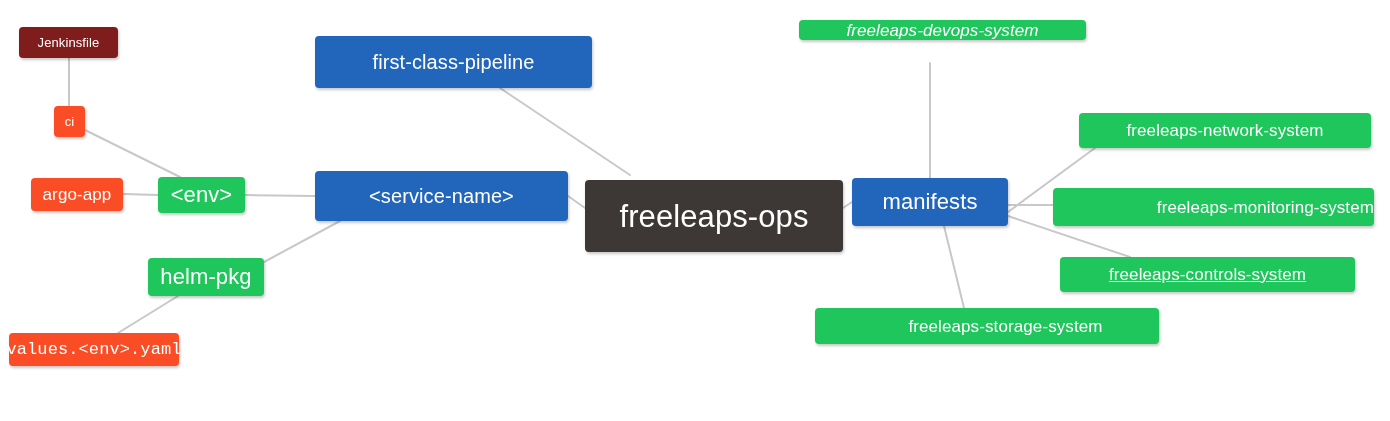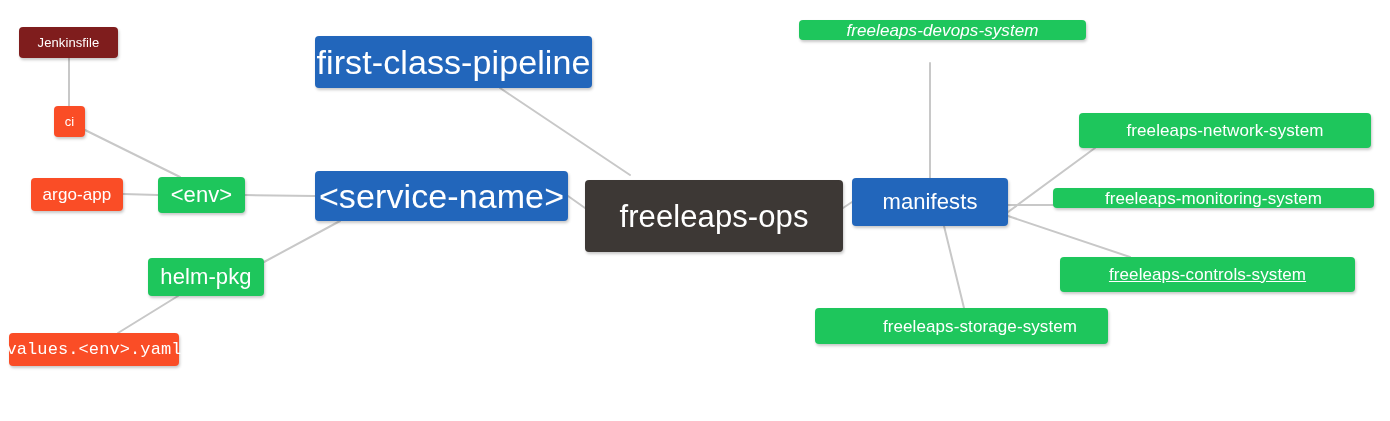--- a/index.html
+++ b/index.html
@@ -48,21 +48,21 @@
   }
   
   .c-root    { background: #3d3835; margin-top: 8px; }
   .c-blue    { background: #2266bb; }
   .c-green   { background: #1ec65c; }
   .c-orange  { background: #7f1d1d; }
   .c-red     { background: #fa4d26; }
 
   
   .s-root  { font-size: 31px; }
-  .s-l1    { font-size: 34px; }
+  .s-l1    { font-size: 20px; }
   .s-l2    { font-size: 22px; }
   .s-l3    { font-size: 17px; }
   .s-l4    { font-size: 13px; }
 </style>
 </head>
 <body>
 
 <div id="mindmap">
   <svg id="edge-layer" viewBox="0 0 1390 421" width="1390" height="421" xmlns="http://www.w3.org/2000/svg">
       <line x1="585" y1="208" x2="568" y2="196" stroke="#c8c8c8" stroke-width="2" stroke-linecap="round"></line>
@@ -110,23 +110,23 @@
       </div>
       <div class="node c-red s-l3" style="left: 9px; top: 333px; width: 170px; height: 33px; font-family: Liberation Mono, monospace;">
         <span class="node-label">values.&lt;env&gt;.yaml</span>
       </div>
       <div class="node c-green s-l3" style="left: 799px; top: 20px; width: 287px; height: 20px; font-style: italic;">
         <span class="node-label">freeleaps-devops-system</span>
       </div>
       <div class="node c-green s-l3" style="left: 1056px; top: 113px; width: 292px; height: 35px; margin-left: 23px;">
         <span class="node-label">freeleaps-network-system</span>
       </div>
-      <div class="node c-green s-l3" style="left: 1053px; top: 188px; width: 321px; height: 20px;">
+      <div class="node c-green s-l3" style="left: 1053px; top: 188px; width: 321px; height: 38px; justify-content: flex-end;">
         <span class="node-label">freeleaps-monitoring-system</span>
       </div>
       <div class="node c-green s-l3" style="left: 1060px; top: 257px; width: 295px; height: 35px; text-decoration: underline;">
         <span class="node-label">freeleaps-controls-system</span>
       </div>
-      <div class="node c-green s-l3" style="left: 815px; top: 308px; width: 293px; height: 36px; padding-left: 37px;">
+      <div class="node c-green s-l3" style="left: 815px; top: 308px; width: 344px; height: 36px; padding-left: 37px;">
         <span class="node-label">freeleaps-storage-system</span>
       </div>
     </div>
 </div>
 
 </body></html>

